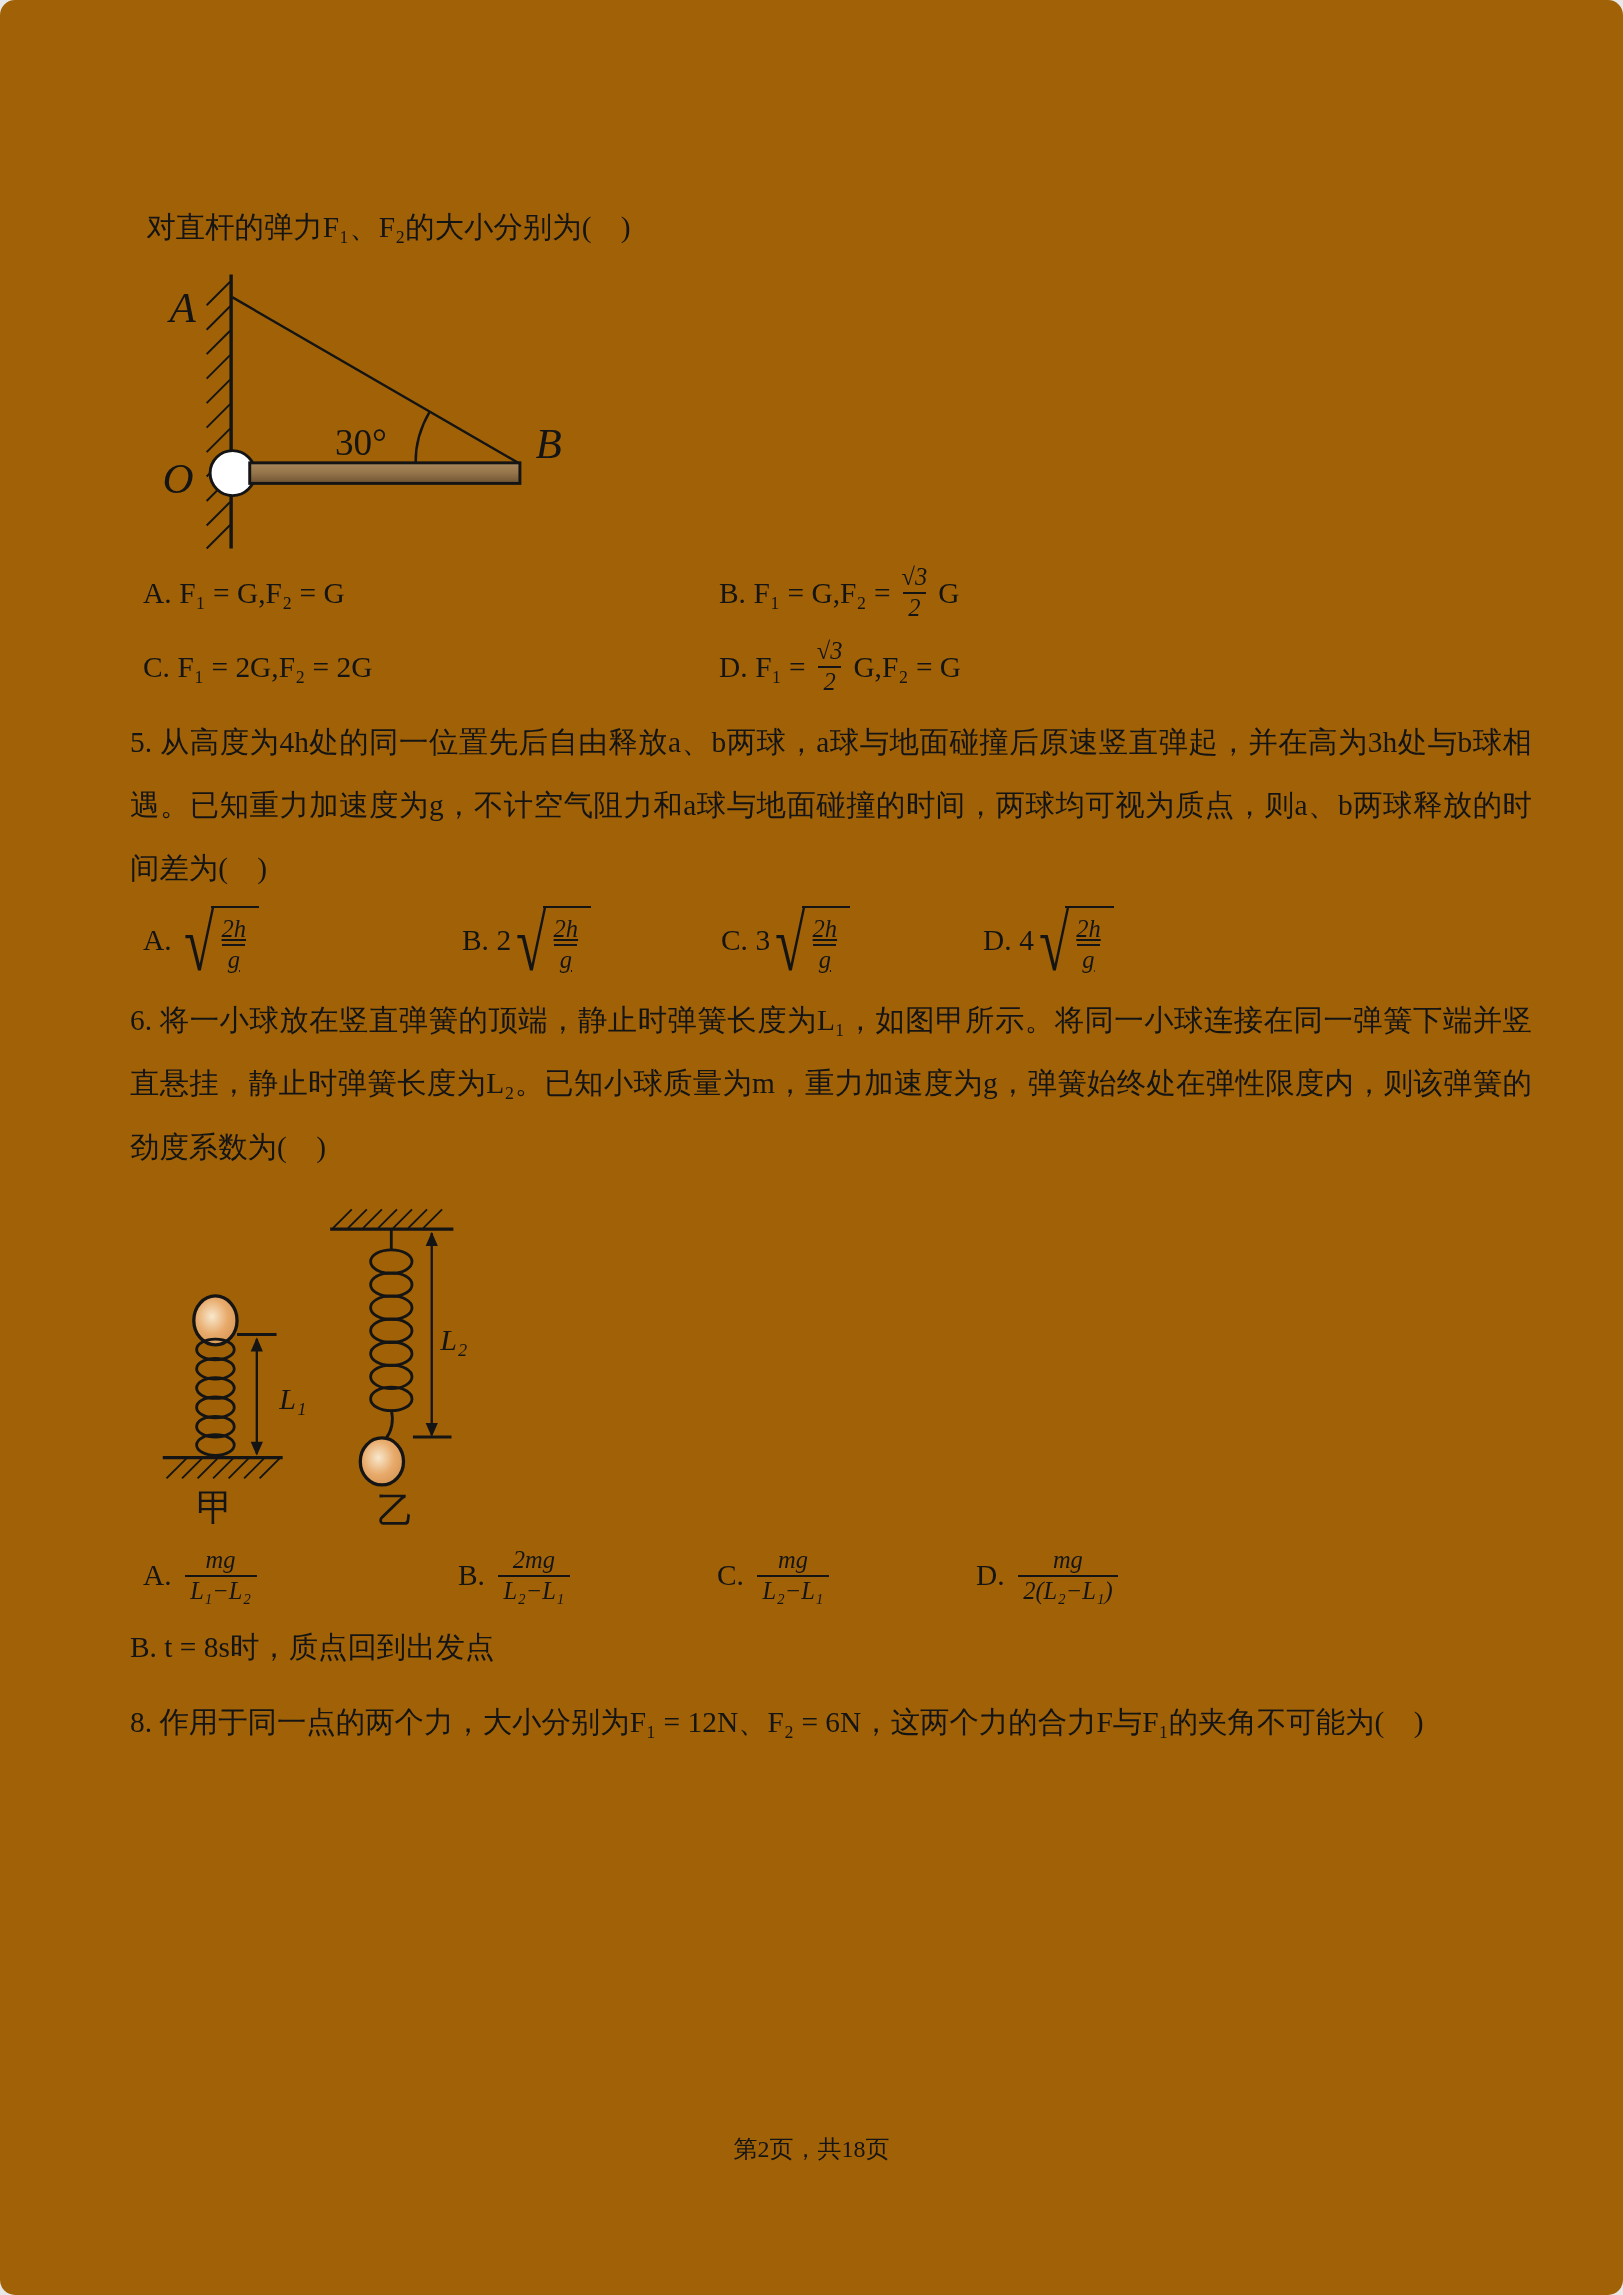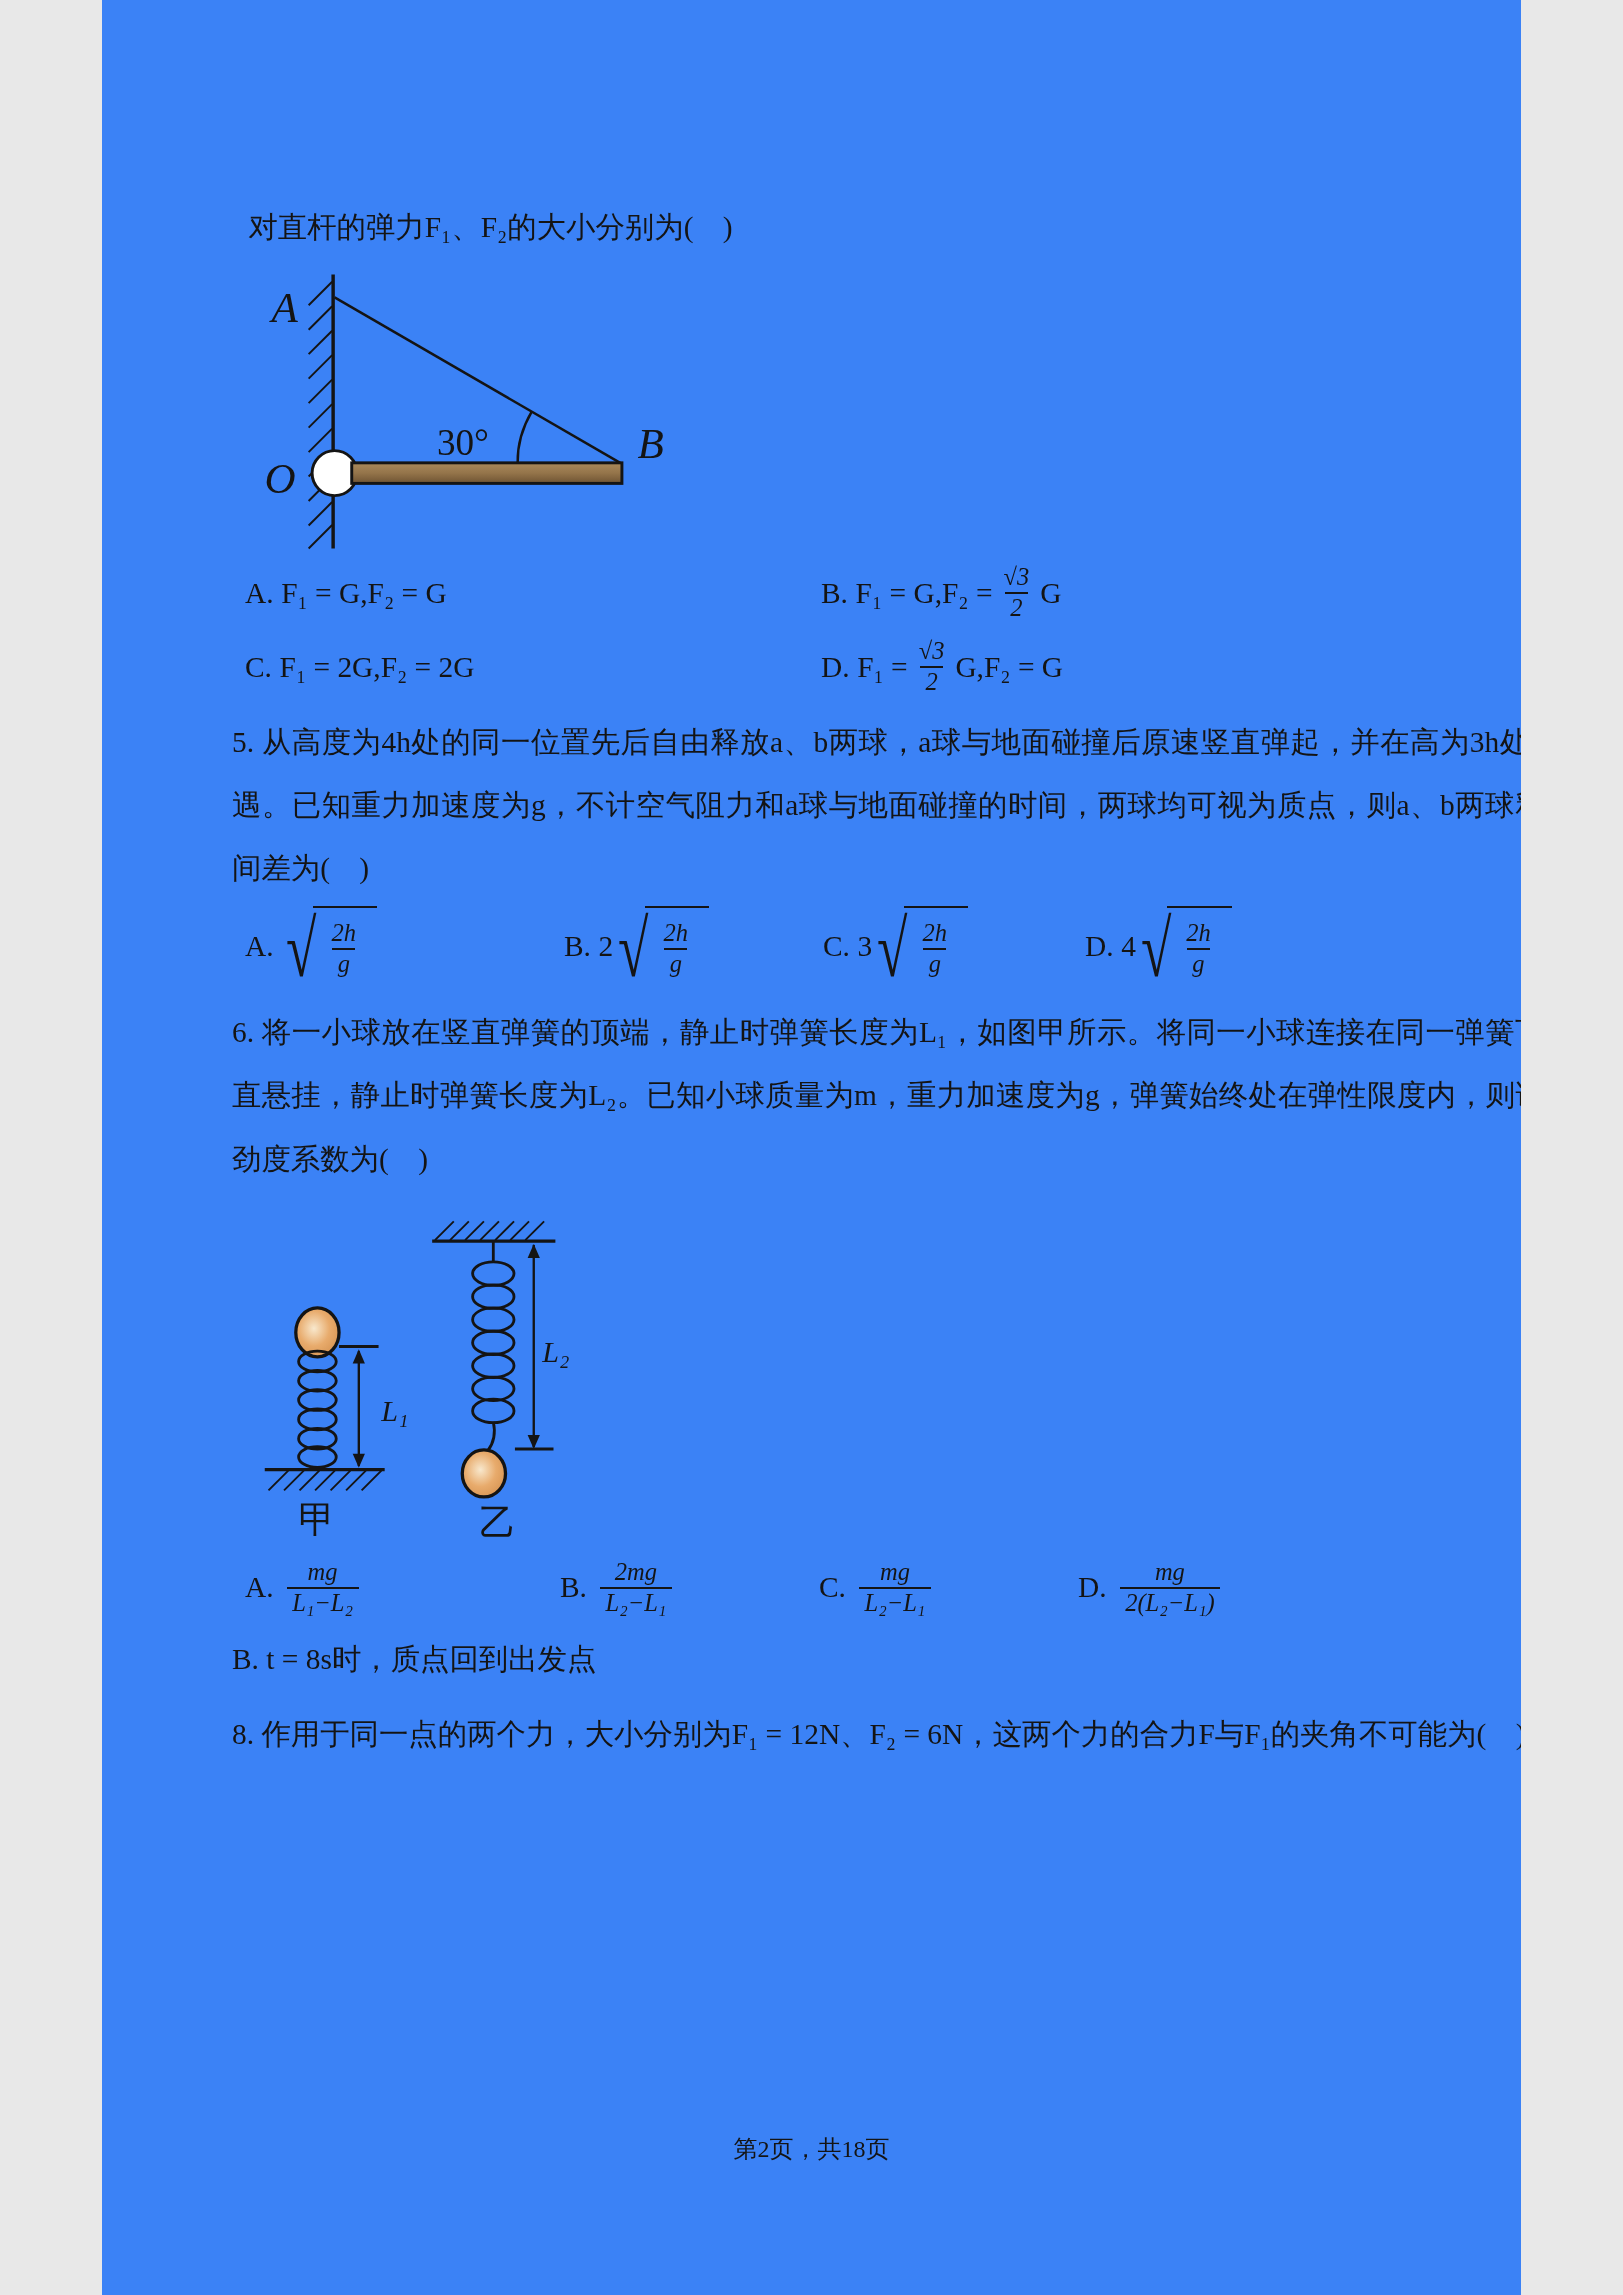--- a/index.html
+++ b/index.html
@@ -1,26 +1,27 @@
 <!DOCTYPE html>
 <html style="font-size:8.7px"><head>
 <meta charset="utf-8">
 <style>
   * { box-sizing: border-box; }
   html, body { margin: 0; padding: 0; background: #e8e8e8; }
   .page {
     position: relative;
-    width: 1419px;
+    width: 1623px;
     height: 2295px;
     margin: 0 auto;
-    background: #3b82f6;
+    background: #a16207;
     color: #141414;
     font-family: "Liberation Serif", "DejaVu Serif", serif;
     font-size: 29.4px;
     overflow: hidden;
+    border-radius: 15px;
   }
   .content { position: absolute; left: 130px; top: 196px; width: 1402px; }
   .para { margin: 0; line-height: 2.15; text-align: justify; }
   .intro { padding-left: 16.4px; }
   .mt { margin-top: 14px; }
 
   .fig1 { margin: 7.6px 0 3.3px 14px; }
   .fig2 { margin: 5.5px 0 6.5px 11px; }
 
   .optgrid2 {
@@ -58,21 +59,21 @@
   .sqrt-sign {
     font-style: normal;
     font-size: 77px;
     line-height: 0;
     transform: scaleX(0.72) scaleY(1.04);
     margin: 0 -9.8px 0 -4.4px;
     position: relative;
     top: 2.2px;
   }
   .sqrt-body { border-top: 2.7px solid #141414; padding: 3.3px 7.6px 0 5.5px; }
-  .sqrt .frac { margin: 8px; }
+  .sqrt .frac { margin: 0; text-decoration: underline; }
   .coef { margin-right: 1.1px; }
 
   .optline { margin: 0; line-height: 2.05; }
   .optlines { margin-top: 4.4px; }
 
   .footer {
     position: absolute;
     top: 2133px;
     left: 0;
     width: 100%;

